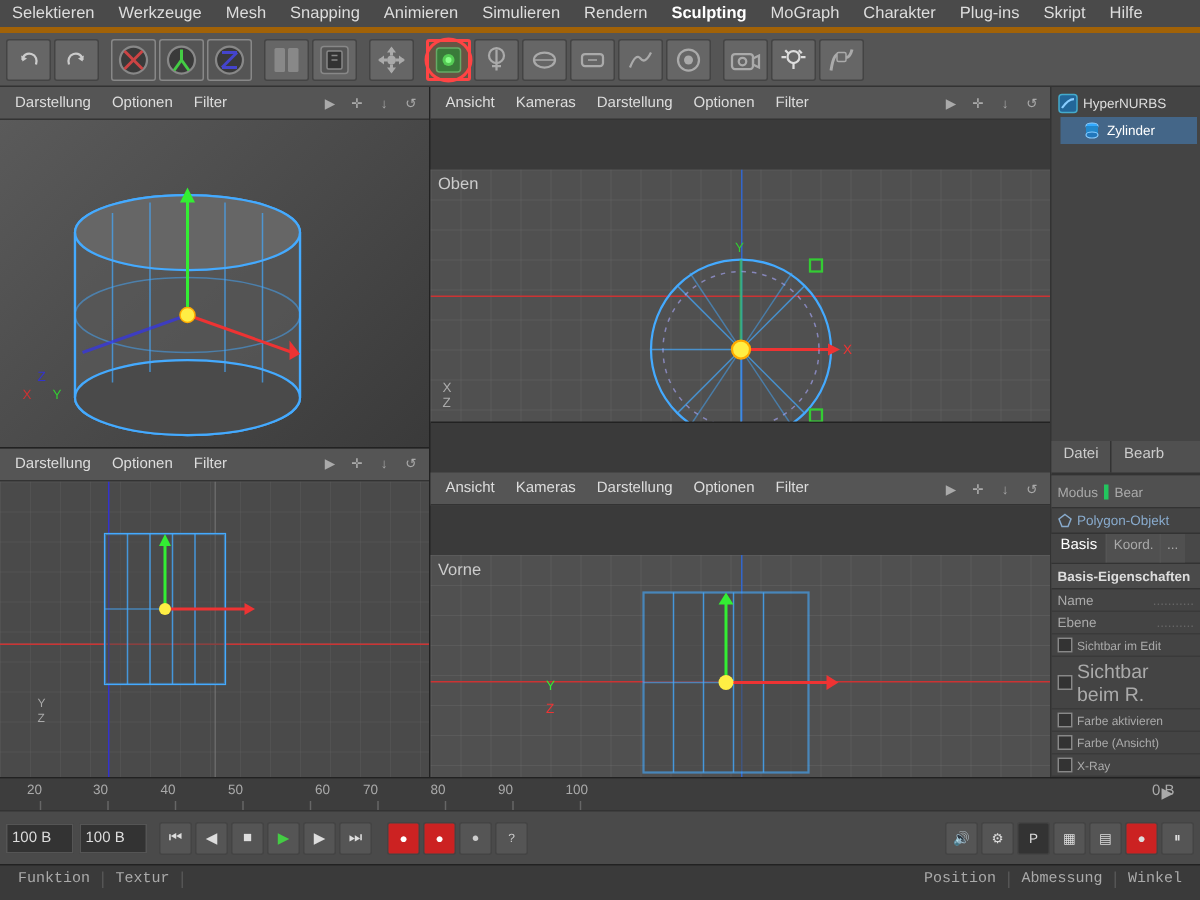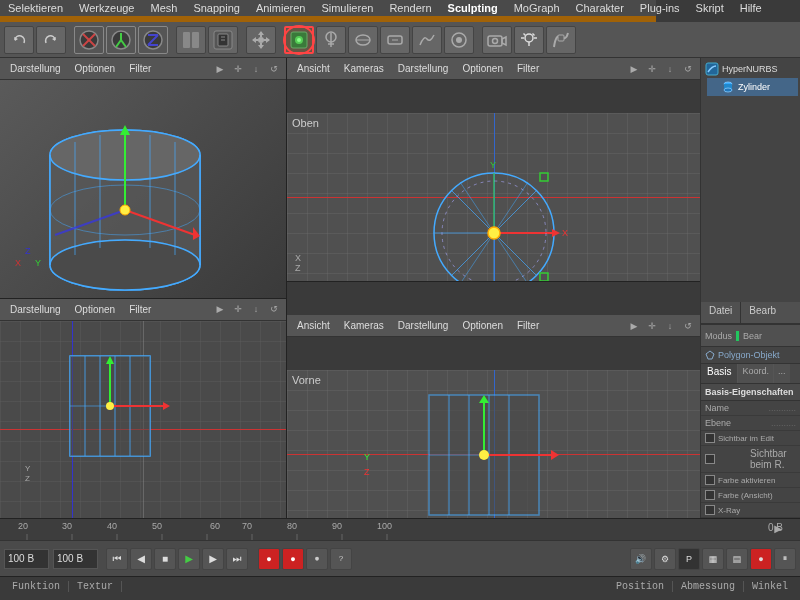--- a/index.html
+++ b/index.html
@@ -1,19 +1,19 @@
 <!DOCTYPE html>
 <html><head>
   <meta charset="utf-8">
   <style>
     * { margin: 0; padding: 0; box-sizing: border-box; }
     body { width: 800px; height: 600px; overflow: hidden; background: #3a3a3a; font-family: Arial, sans-serif; font-size: 11px; color: #ddd; }
 
     
-    #top-menu { width: 656px; height: 22px; background: #4a4a4a; display: flex; align-items: center; border-bottom: 6px solid #a16207; }
+    #top-menu { width: 800px; height: 22px; background: #4a4a4a; display: flex; align-items: center; border-bottom: 4px solid #a16207; }
     .menu-item { padding: 2px 8px; cursor: pointer; white-space: nowrap; color: #ddd; font-size: 11px; }
 
     
     #toolbar { width: 800px; height: 36px; background: #555; display: flex; align-items: center; border-bottom: 1px solid #333; padding: 0 4px; gap: 2px; }
     .toolbar-btn { width: 30px; height: 28px; background: #666; border: 1px solid #444; border-radius: 2px; display: flex; align-items: center; justify-content: center; cursor: pointer; color: #eee; font-size: 10px; }
     .toolbar-sep { width: 4px; }
 
     
     .sculpt-active { border: 2px solid #ff4444 !important; background: #665544; }
 
@@ -478,21 +478,21 @@
     <div style="display:flex; align-items:center; padding:2px 4px; font-size:9px; border-bottom:1px solid #3a3a3a;">
       <span style="color:#aaa; flex:1;">Ebene</span>
       <span style="color:#666;">..........</span>
     </div>
     <div style="display:flex; align-items:center; padding:2px 4px; font-size:9px; border-bottom:1px solid #3a3a3a; cursor:pointer;">
       <div style="width:10px; height:10px; border:1px solid #888; background:#333; margin-right:3px; flex-shrink:0;"></div>
       <span style="color:#aaa; font-size:8px;">Sichtbar im Edit</span>
     </div>
     <div style="display:flex; align-items:center; padding:2px 4px; font-size:9px; border-bottom:1px solid #3a3a3a; cursor:pointer;">
       <div style="width:10px; height:10px; border:1px solid #888; background:#333; margin-right:3px; flex-shrink:0;"></div>
-      <span style="color:#aaa; font-size:10px;margin-left:32px;">Sichtbar beim R.</span>
+      <span style="color:#aaa; font-size:13px;">Sichtbar beim R.</span>
     </div>
     <div style="display:flex; align-items:center; padding:2px 4px; font-size:9px; border-bottom:1px solid #3a3a3a; cursor:pointer;">
       <div style="width:10px; height:10px; border:1px solid #888; background:#333; margin-right:3px; flex-shrink:0;"></div>
       <span style="color:#aaa; font-size:8px;">Farbe aktivieren</span>
     </div>
     <div style="display:flex; align-items:center; padding:2px 4px; font-size:9px; border-bottom:1px solid #3a3a3a; cursor:pointer;">
       <div style="width:10px; height:10px; border:1px solid #888; background:#333; margin-right:3px; flex-shrink:0;"></div>
       <span style="color:#aaa; font-size:8px;">Farbe (Ansicht)</span>
     </div>
     <div style="display:flex; align-items:center; padding:2px 4px; font-size:9px; border-bottom:1px solid #3a3a3a; cursor:pointer;">

